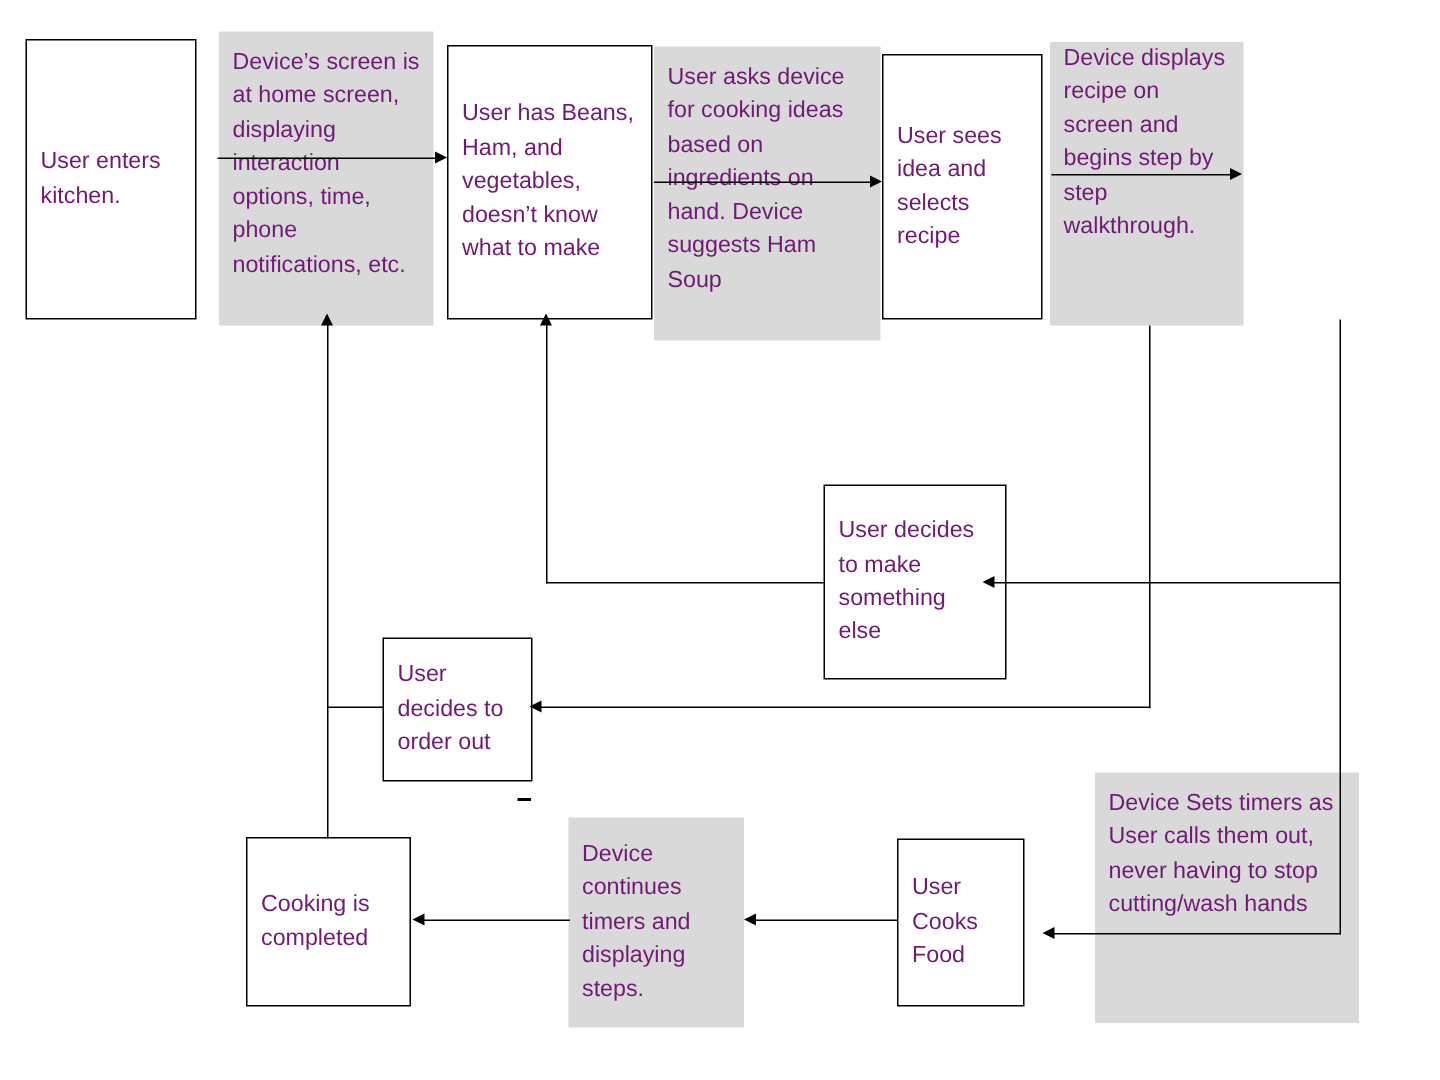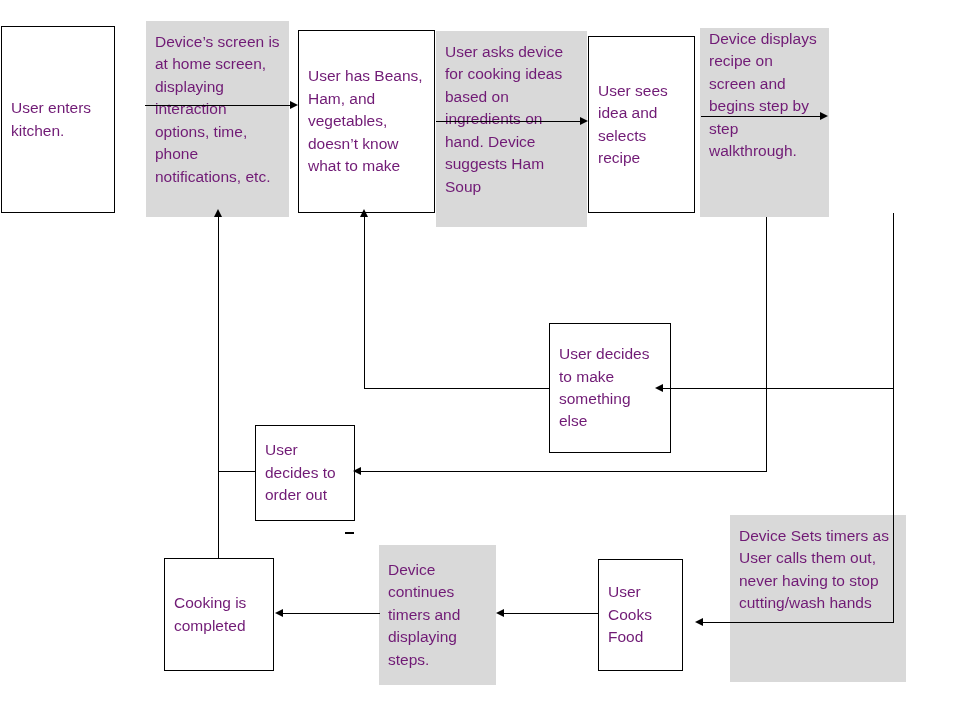--- a/index.html
+++ b/index.html
@@ -80,21 +80,21 @@
     height: 2px;
     width: 9px;
     z-index: 5;
   }
 </style>
 </head>
 <body>
 
 <div id="canvas">
 
-  <div class="node white mid" style="left:1px; top:26px; width:114px; height:187px;">
+  <div class="node white mid" style="left:17px; top:26px; width:114px; height:187px;">
     <span class="node-label">User enters kitchen.</span>
   </div>
 
   <div class="node gray top" style="left:146px; top:21px; width:143px; height:196px; padding-top:10px;">
     <span class="node-label">Device’s screen is at home screen, displaying interaction options, time, phone notifications, etc.</span>
   </div>
 
   <div class="node white mid" style="left:298px; top:30px; width:137px; height:183px;">
     <span class="node-label">User has Beans, Ham, and vegetables, doesn’t know what to make</span>
   </div>

